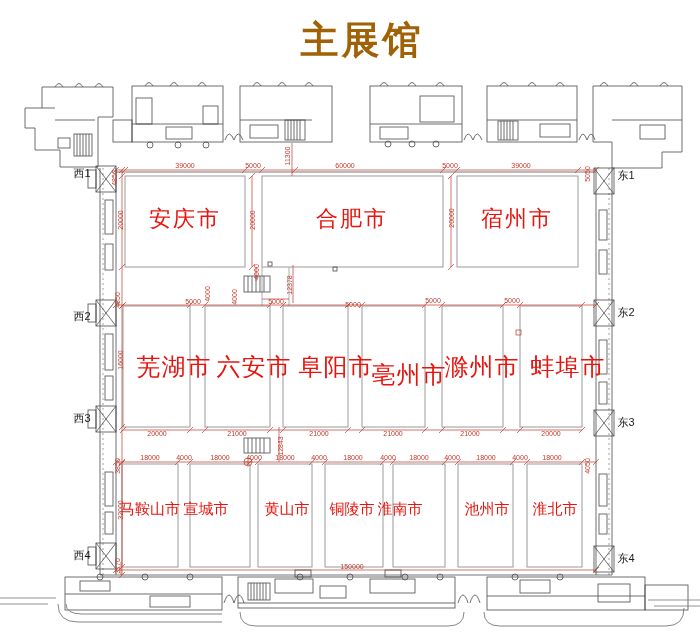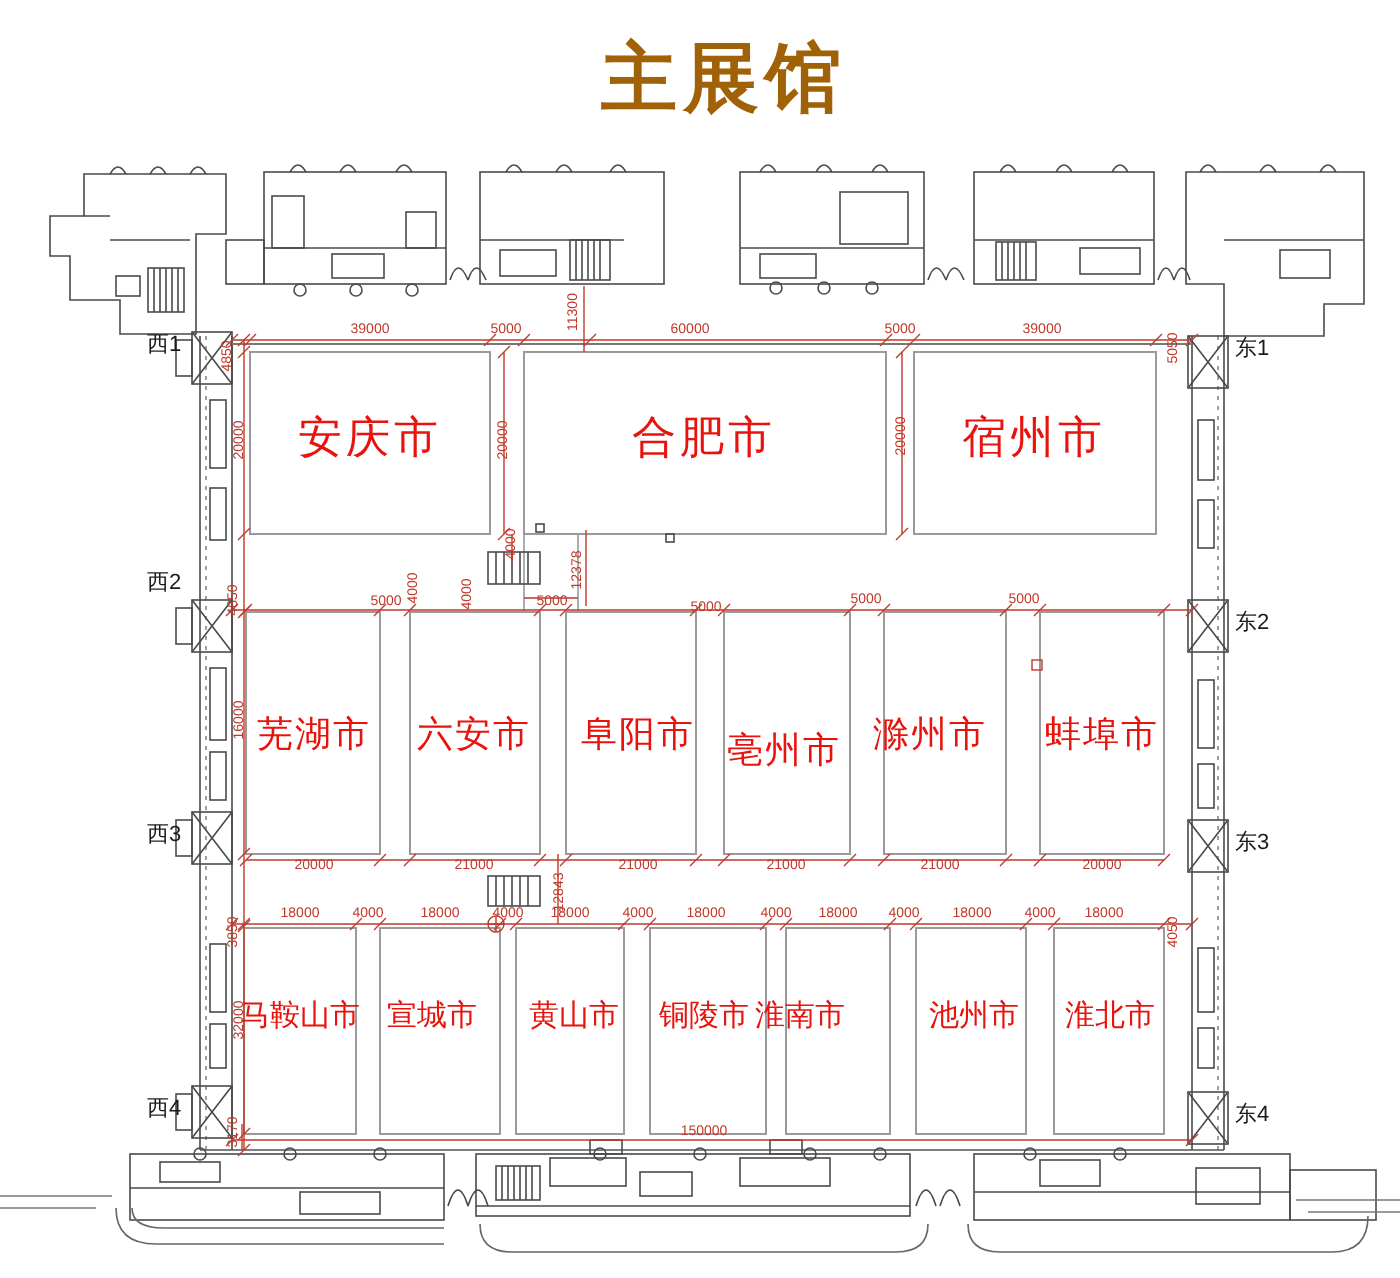--- a/index.html
+++ b/index.html
@@ -3,21 +3,21 @@
 <meta charset="utf-8">
 <style>
   html,body{margin:0;padding:0;background:#ffffff;}
   #stage{position:relative;width:700px;height:639px;background:#ffffff;overflow:hidden;
          font-family:"Liberation Sans", sans-serif;}
   #plan-svg{position:absolute;left:0;top:0;}
   .txt{position:absolute;transform:translate(-50%,-50%);white-space:nowrap;line-height:1;}
   .title{font-size:38px;font-weight:700;color:#a16207;letter-spacing:3px;}
   .city{font-weight:400;color:#e8130c;}
   .c1{font-size:22px;letter-spacing:2px;}
-  .c2{font-size:18px;letter-spacing:1px;}
+  .c2{font-size:24px;letter-spacing:1px;margin-left:17px;}
   .c3{font-size:15px;text-align:right;}
   .gate{font-size:11px;color:#1a1a1a;}
   .dim{font-size:7px;color:#c0392b;}
   .rot{transform:translate(-50%,-50%) rotate(-90deg);}
 </style>
 </head>
 <body>
 
 <div id="stage">
 
@@ -224,29 +224,29 @@
 <div class="txt city c1" style="left:517px;top:219px;">宿州市</div>
 
 <div class="txt city c2" style="left:157px;top:367px;">芜湖市</div>
 <div class="txt city c2" style="left:237px;top:367px;">六安市</div>
 <div class="txt city c2" style="left:319px;top:367px;">阜阳市</div>
 <div class="txt city c2" style="left:392px;top:375px;">亳州市</div>
 <div class="txt city c2" style="left:465px;top:367px;">滁州市</div>
 <div class="txt city c2" style="left:551px;top:367px;">蚌埠市</div>
 
 <div class="txt city c3" style="left:150px;top:508px;">马鞍山市</div>
-<div class="txt city c3" style="left:216px;top:508px;">宣城市</div>
+<div class="txt city c3" style="left:206px;top:508px;">宣城市</div>
 <div class="txt city c3" style="left:287px;top:508px;">黄山市</div>
 <div class="txt city c3" style="left:352px;top:508px;">铜陵市</div>
 <div class="txt city c3" style="left:400px;top:508px;">淮南市</div>
 <div class="txt city c3" style="left:487px;top:508px;">池州市</div>
 <div class="txt city c3" style="left:555px;top:508px;">淮北市</div>
 
 <div class="txt gate" style="left:82px;top:173px;">西1</div>
-<div class="txt gate" style="left:82px;top:292px;">西2</div>
+<div class="txt gate" style="left:82px;top:316px;">西2</div>
 <div class="txt gate" style="left:82px;top:418px;">西3</div>
 <div class="txt gate" style="left:82px;top:555px;">西4</div>
 <div class="txt gate" style="left:626px;top:175px;">东1</div>
 <div class="txt gate" style="left:626px;top:312px;">东2</div>
 <div class="txt gate" style="left:626px;top:422px;">东3</div>
 <div class="txt gate" style="left:626px;top:558px;">东4</div>
 
 <div class="txt dim rot" style="left:114px;top:178px;">4850</div>
 <div class="txt dim" style="left:185px;top:165px;">39000</div>
 <div class="txt dim" style="left:253px;top:165px;">5000</div>

